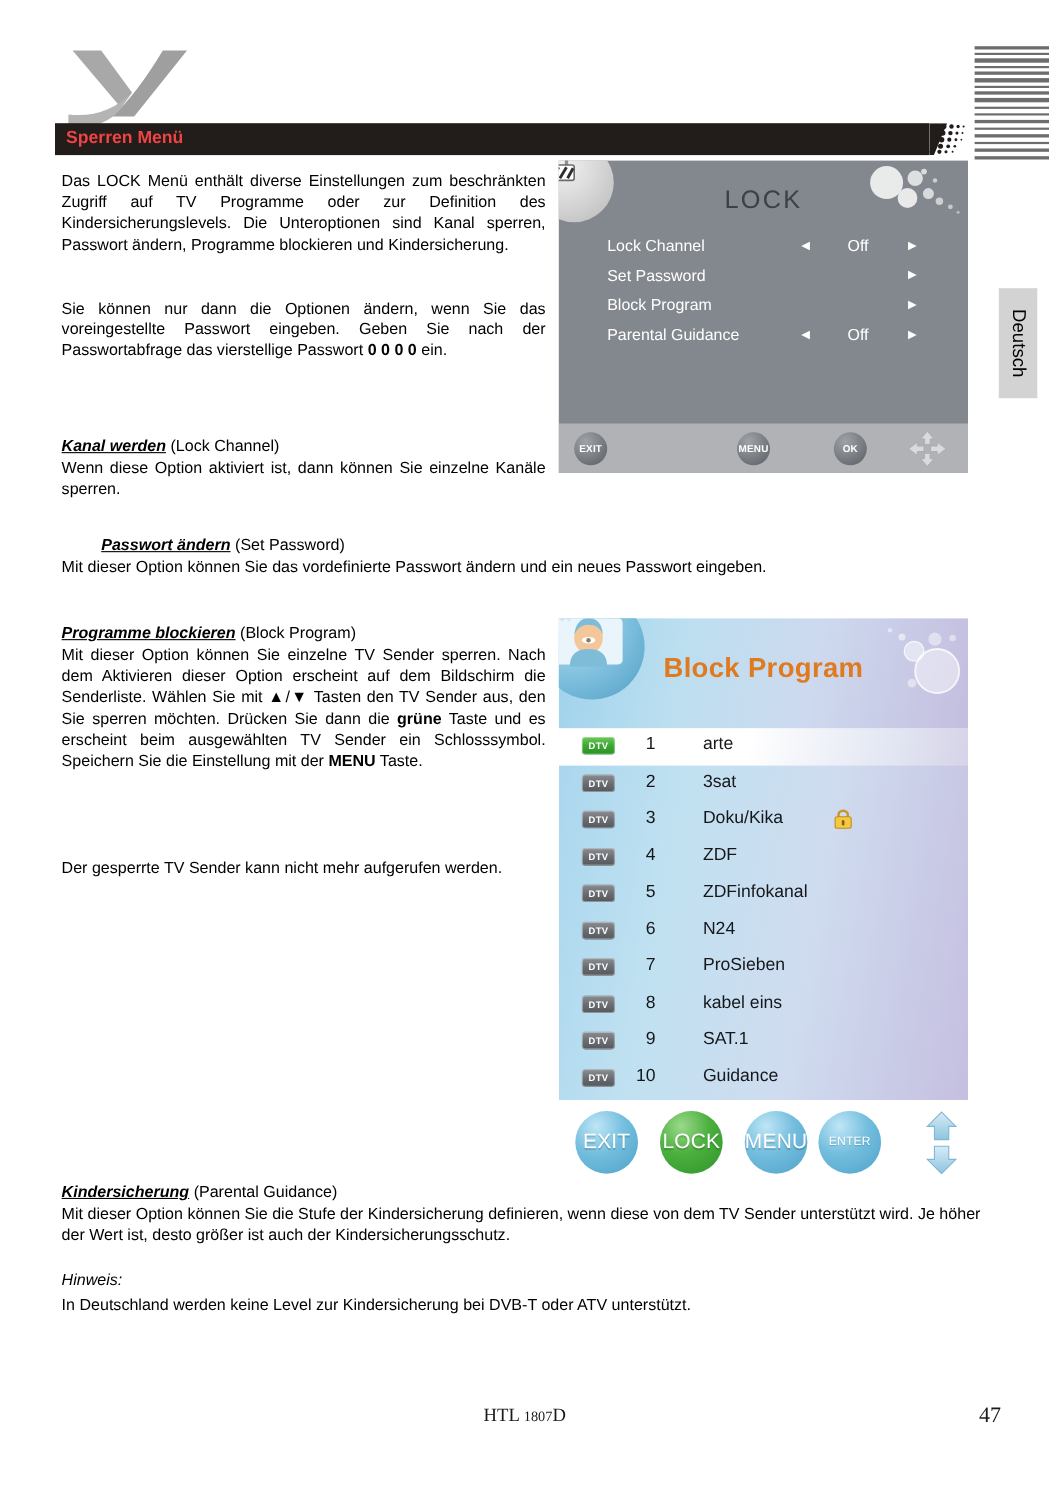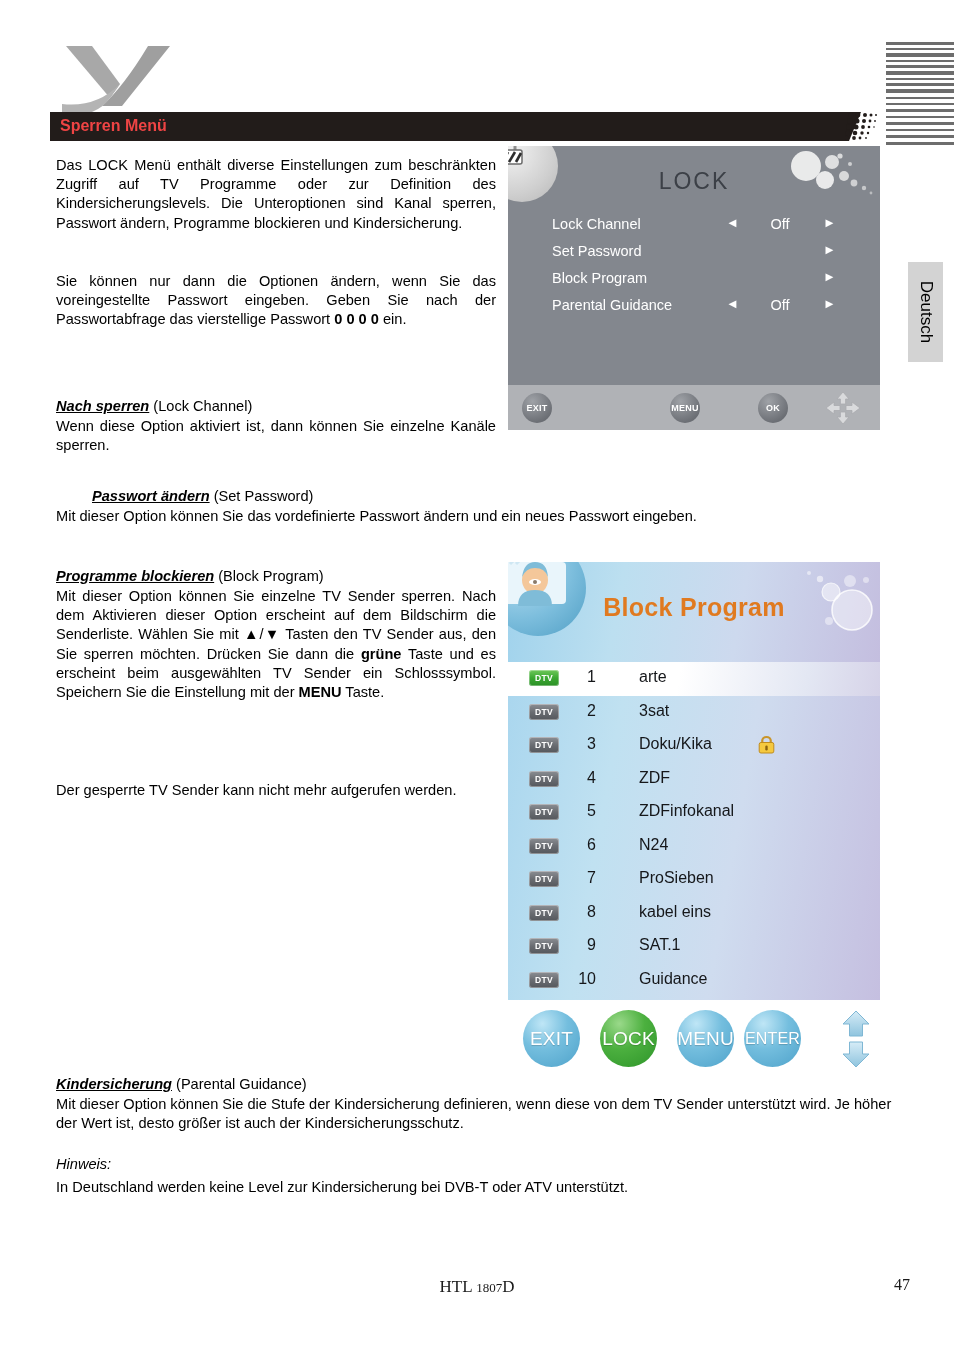--- a/index.html
+++ b/index.html
@@ -265,39 +265,39 @@
     line-height: 57px;
     font-size: 19px;
     color: #ffffff;
     letter-spacing: 0.2px;
     background: radial-gradient(circle at 34% 24%, #bfe6f6 0%, #74bede 44%, #4ea2ca 100%);
     text-shadow: 0 1px 1px rgba(0,0,0,.18);
   }
   .bigbtn.green {
     background: radial-gradient(circle at 34% 24%, #9ad98a 0%, #4cb03f 44%, #2d9429 100%);
   }
-  .bigbtn.small-type { font-size: 16px; }
+  .bigbtn.small-type { font-size: 11px; }
   #updown { position: absolute; right: 7px; top: 10px; width: 34px; height: 58px; }
 
   
   #footer-model {
     position: absolute;
     left: 0; top: 1277px;
     width: 954px;
     text-align: center;
     font-family: "Liberation Serif", serif;
     font-size: 17px;
     color: #1a1a1a;
   }
   #footer-model .sm { font-size: 13px; }
   #footer-page {
     position: absolute;
     right: 44px; top: 1276px;
     font-family: "Liberation Serif", serif;
-    font-size: 16px;
+    font-size: 20px;
     color: #1a1a1a;
   }
 </style>
 </head>
 <body>
 
 <div id="header">
 
   <svg id="logo-x" viewBox="0 0 110 78">
     <path d="M4 2 L30 2 L58 40 L48 54 L4 2 Z" fill="#a8a8a8"></path>
@@ -363,21 +363,21 @@
   <span>Deutsch</span>
 </div>
 
 <div class="col-text" style="left:56px; top:156px; width:440px;">Das LOCK Menü enthält diverse Einstellungen zum beschränkten Zugriff auf TV Programme oder zur Definition des Kindersicherungslevels. Die Unteroptionen sind Kanal sperren, Passwort ändern, Programme blockieren und Kindersicherung.</div>
 
 <div class="col-text" style="left:56px; top:272px; width:440px;">
   <span>Sie können nur dann die Optionen ändern, wenn Sie das voreingestellte Passwort eingeben. Geben Sie nach der Passwortabfrage das vierstellige Passwort </span><span class="b">0 0 0 0</span><span> ein.</span>
 </div>
 
 <div class="col-text" style="left:56px; top:397px; width:440px;">
-  <span class="hd">Nach sperren</span><span> (Lock Channel)</span>
+  <span class="hd">Kanal werden</span><span> (Lock Channel)</span>
 </div>
 <div class="col-text" style="left:56px; top:417px; width:440px;">Wenn diese Option aktiviert ist, dann können Sie einzelne Kanäle sperren.</div>
 
 <div class="full-text" style="left:56px; top:487px; width:840px;margin-left:36px;">
   <span class="hd">Passwort ändern</span><span> (Set Password)</span>
 </div>
 <div class="full-text" style="left:56px; top:507px; width:840px;">Mit dieser Option können Sie das vordefinierte Passwort ändern und ein neues Passwort eingeben.</div>
 
 <div class="col-text" style="left:56px; top:567px; width:440px;">
   <span class="hd">Programme blockieren</span><span> (Block Program)</span>

